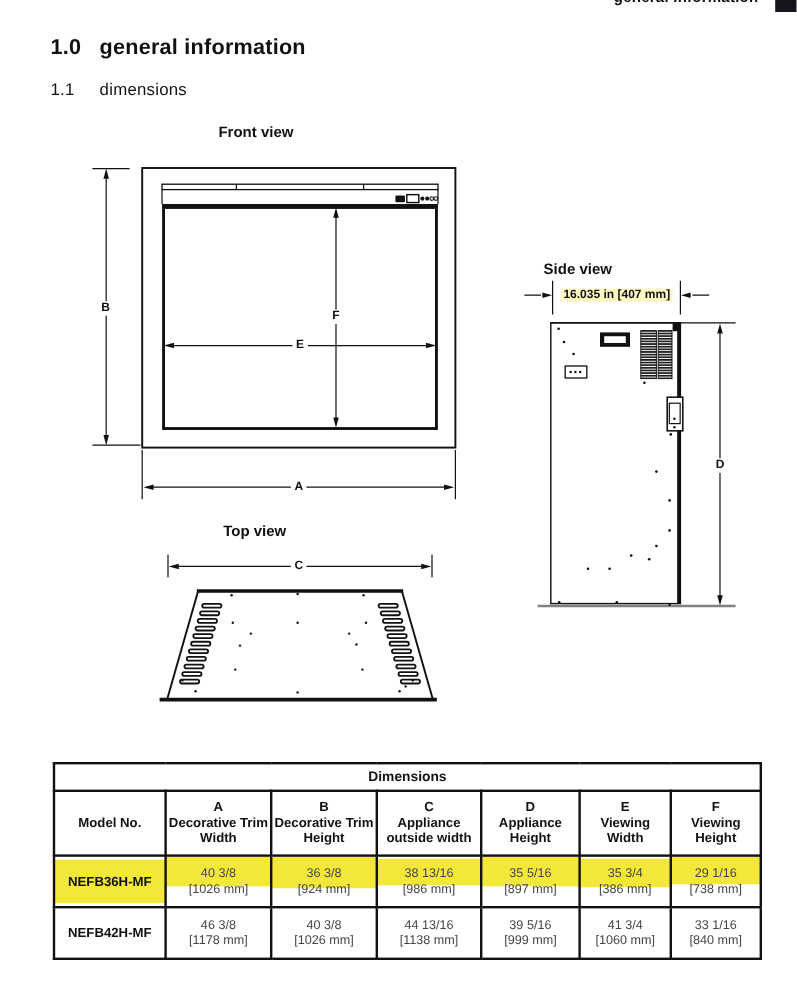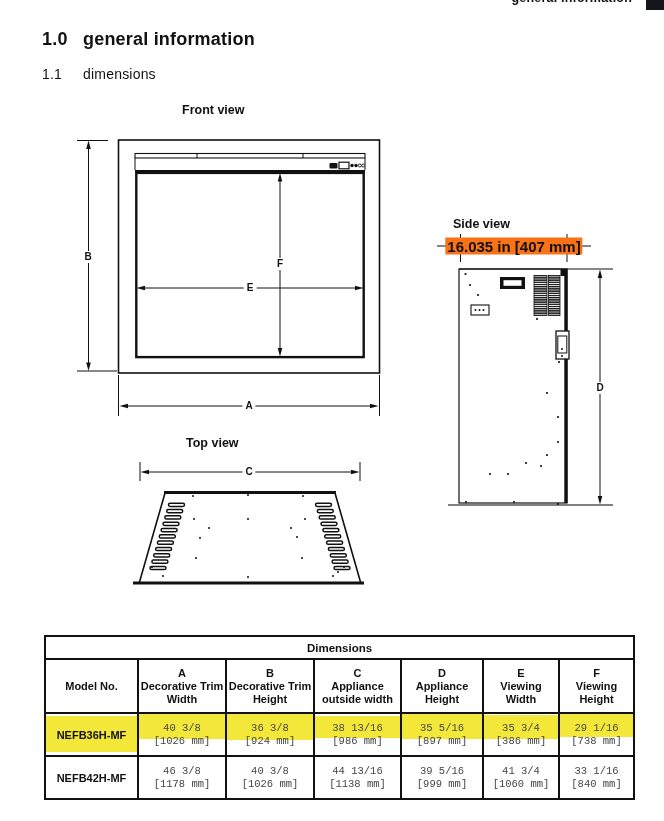--- a/index.html
+++ b/index.html
@@ -21,21 +21,21 @@
   #front-title { left:182px; top:103px; }
   #side-title  { left:453px; top:217px; }
   #top-title   { left:186px; top:436px; }
 
   .dim-label {
     position:absolute; transform:translate(-50%,-50%);
     background:#fff; padding:0 3px; font-size:10px; font-weight:bold; line-height:12px;
   }
   .side-dim-text {
     position:absolute; left:514px; top:246px; transform:translate(-50%,-50%);
-    background:#f97316; padding:0 2px; font-size:15px; font-weight:bold; white-space:nowrap;
+    background:#fef9c3; padding:0 2px; font-size:10px; font-weight:bold; white-space:nowrap;
   }
 
   svg.line-art { position:absolute; left:0; top:0; }
   svg .thin { stroke:#111; stroke-width:1; fill:none; }
   svg .ln   { stroke:#111; fill:none; }
   svg polygon { fill:#111; }
   svg .dot { fill:#111; }
   svg .louver { fill:#fff; stroke:#111; stroke-width:1.5; }
 
   
@@ -43,21 +43,21 @@
     position:absolute; left:44px; top:635px; width:589px;
     border-collapse:collapse; table-layout:fixed;
   }
   table.dims th, table.dims td { border:2px solid #111; text-align:center; padding:0; }
   th.title-row { height:21px; font-size:11.5px; font-weight:bold; }
   th.col-h { height:52px; font-size:11px; font-weight:bold; vertical-align:middle; line-height:13px; }
   th.col-h .ltr { display:block; }
   th.col-h .lbl { display:block;text-align:center; }
   td.model { height:41px; font-size:11px; font-weight:bold; }
   td.val { height:41px; font-size:10.5px; color:#454545; line-height:13px; }
-  td.val .in, td.val .mm { display:block;font-family:Liberation Mono, monospace; }
+  td.val .in, td.val .mm { display:block; }
 
   
   tr.hl td.model { background:linear-gradient(180deg, rgba(243,232,58,0) 0 6%, #f3e83a 6% 93%, rgba(243,232,58,0) 93%);text-align:center; }
   tr.hl td.val { background:linear-gradient(180deg, #f3e83a 0 60%, rgba(243,232,58,0) 60%); }
   tr.hl td.val:nth-child(3) { background:linear-gradient(180deg, #f3e83a 0 64%, rgba(243,232,58,0) 64%); }
   tr.hl td.val:nth-child(4) { background:linear-gradient(180deg, rgba(243,232,58,0) 0 4%, #f3e83a 4% 58%, rgba(243,232,58,0) 58%); }
   tr.hl td.val:nth-child(6) { background:linear-gradient(180deg, rgba(243,232,58,0) 0 3%, #f3e83a 3% 62%, rgba(243,232,58,0) 62%); }
   tr.hl td.val:nth-child(7) { background:linear-gradient(180deg, #f3e83a 0 55%, rgba(243,232,58,0) 55%); }
 </style>
 </head>

